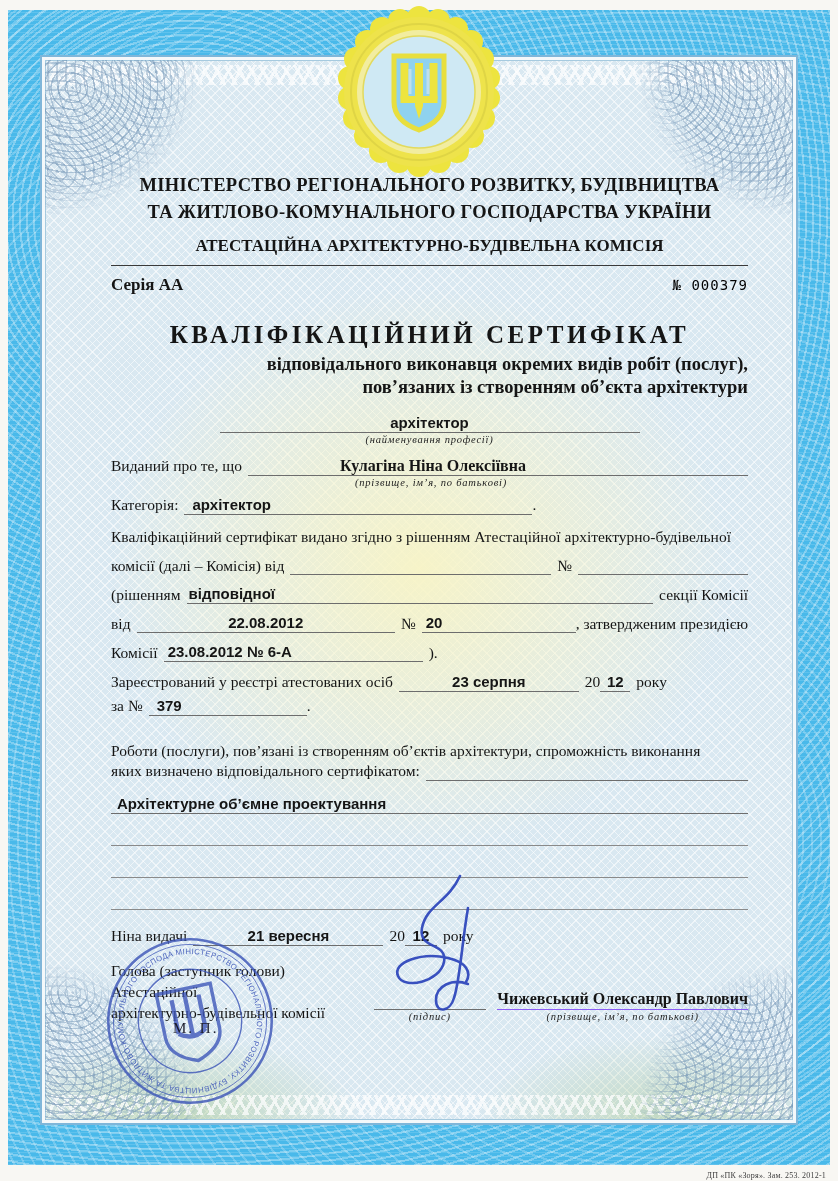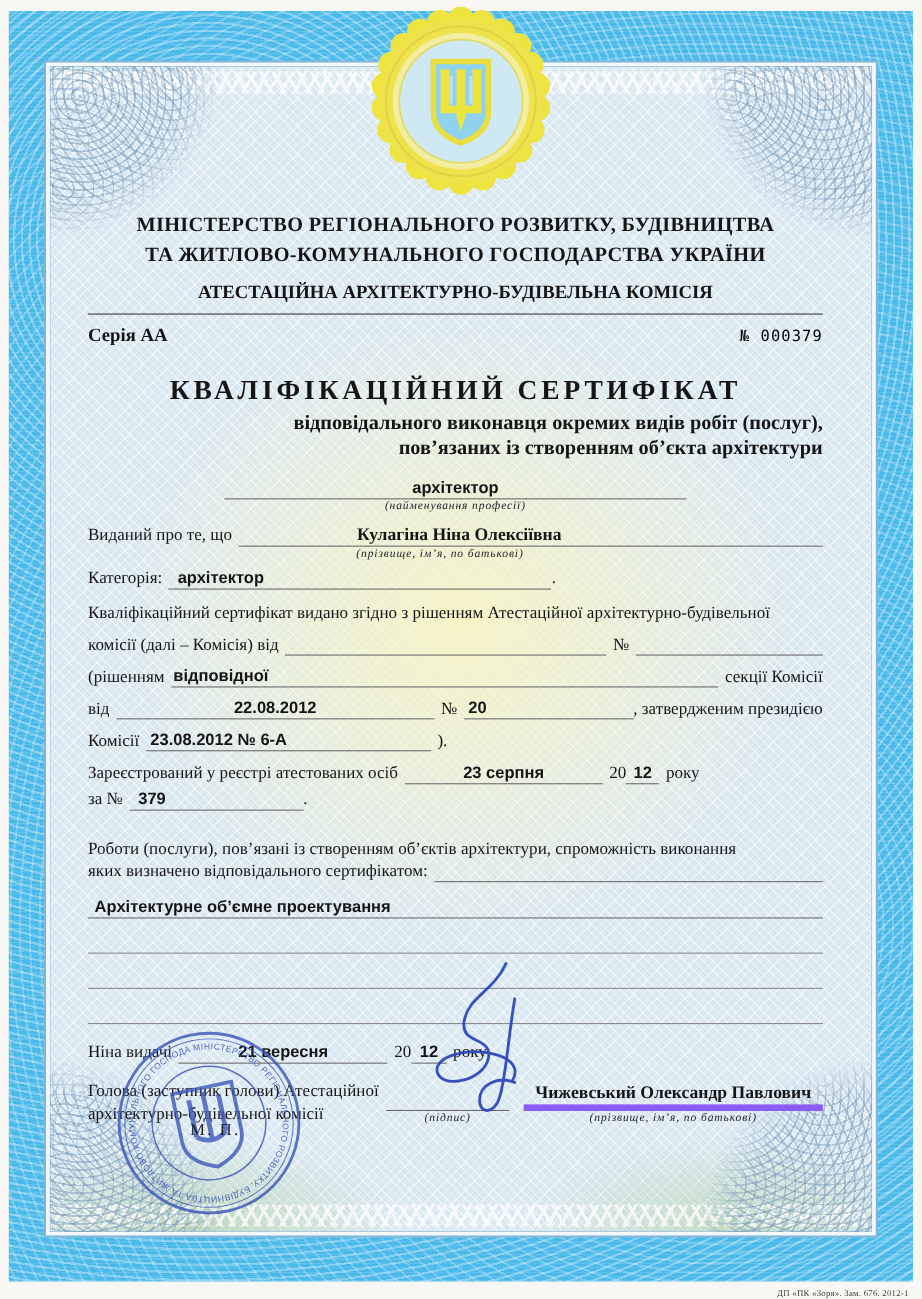--- a/index.html
+++ b/index.html
@@ -54,22 +54,22 @@
             mask:radial-gradient(circle at 100% 0,#000 55%,transparent 72%);}
   .corner.bl{bottom:0;left:0;
     -webkit-mask:radial-gradient(circle at 0 100%,#000 55%,transparent 72%);
             mask:radial-gradient(circle at 0 100%,#000 55%,transparent 72%);}
   .corner.br{bottom:0;right:0;
     -webkit-mask:radial-gradient(circle at 100% 100%,#000 55%,transparent 72%);
             mask:radial-gradient(circle at 100% 100%,#000 55%,transparent 72%);}
 
   .emblem{position:absolute; left:334px; top:6px; z-index:5;}
   .content{
-    position:absolute; left:80px; right:90px; top:172px; z-index:4;
-    font-size:15.5px; line-height:20px;margin-top:20px;
+    position:absolute; left:111px; right:90px; top:172px; z-index:4;
+    font-size:15.5px; line-height:20px;
   }
   .c{text-align:center}
   .ministry{font-weight:bold; font-size:18.5px; line-height:27px; letter-spacing:.3px;}
   .commission{font-weight:bold; font-size:17px; margin-top:10px;}
   .rule{border:0; border-top:1.5px solid #3a3a3a; margin:9px 0 0 0;}
   .serialrow{display:flex; justify-content:space-between; align-items:baseline; margin-top:9px;gap:35px;}
   .seria{font-weight:bold; font-size:17px;}
   .number{font-family:"DejaVu Sans Mono", monospace; font-size:14px; color:#000000; letter-spacing:1px;}
   .title{font-weight:bold; font-size:25px; letter-spacing:3.5px; margin-top:25px; line-height:30px;}
   .sub{font-weight:bold; font-size:18.5px; line-height:23px;text-align:right;}
@@ -86,21 +86,21 @@
   .gap6{margin-top:6px}.gap8{margin-top:8px}.gap10{margin-top:10px}
   .gap12{margin-top:12px}.gap14{margin-top:14px}.gap16{margin-top:16px}
   .gap24{margin-top:24px}
   .dec .row{margin-top:9px; line-height:19px;}
   .blank{height:31px; border-bottom:1px solid #8a8a8a;}
   .sp{width:6px; flex:none;}
   .sigblock{display:flex; margin-top:14px; align-items:flex-end;}
   .sigtitles{width:268px; line-height:21px;}
   .sigmid{width:118px; display:flex; flex-direction:column; align-items:center; margin-right:10px;}
   .signame{flex:1; display:flex; flex-direction:column; align-items:center;}
-  .nameline{border-bottom:6px solid #8b5cf6; width:100%; text-align:center;}
+  .nameline{border-bottom:1px solid #8b5cf6; width:100%; text-align:center;}
   .mp{position:absolute; left:173px; top:1020px; z-index:8; font-size:15px; letter-spacing:2px; color:#1b1b2a;}
   .stamp{position:absolute; left:104px; top:935px; z-index:7; opacity:.88; transform:rotate(-12deg);}
   .signature{position:absolute; left:356px; top:872px; z-index:8;}
   .footer{position:absolute; right:12px; bottom:1px; font-size:8px; color:#3c3c3c; z-index:9; letter-spacing:.2px;}
 </style>
 </head>
 <body>
 
 <div class="page">
 
@@ -344,15 +344,15 @@
   </svg>
   <div class="mp">М. П.</div>
 
   <svg class="signature" width="150" height="150" viewBox="0 0 150 150">
     <g fill="none" stroke="#2b44bb" stroke-width="2.6" stroke-linecap="round" opacity="0.92">
       <path d="M104,4 C92,30 70,34 66,56 C62,78 92,70 88,90 C84,110 48,118 42,104 C36,90 66,80 92,86 C110,90 116,100 110,110"></path>
       <path d="M112,36 C106,70 104,108 98,126 C94,140 80,142 80,128 C80,114 96,106 112,112"></path>
     </g>
   </svg>
 
-  <div class="footer">ДП «ПК «Зоря». Зам. 676. 2012-1</div>
+  <div class="footer">ДП «ПК «Зоря». Зам. 253. 2012-1</div>
 
 </div>
 
 </body></html>

